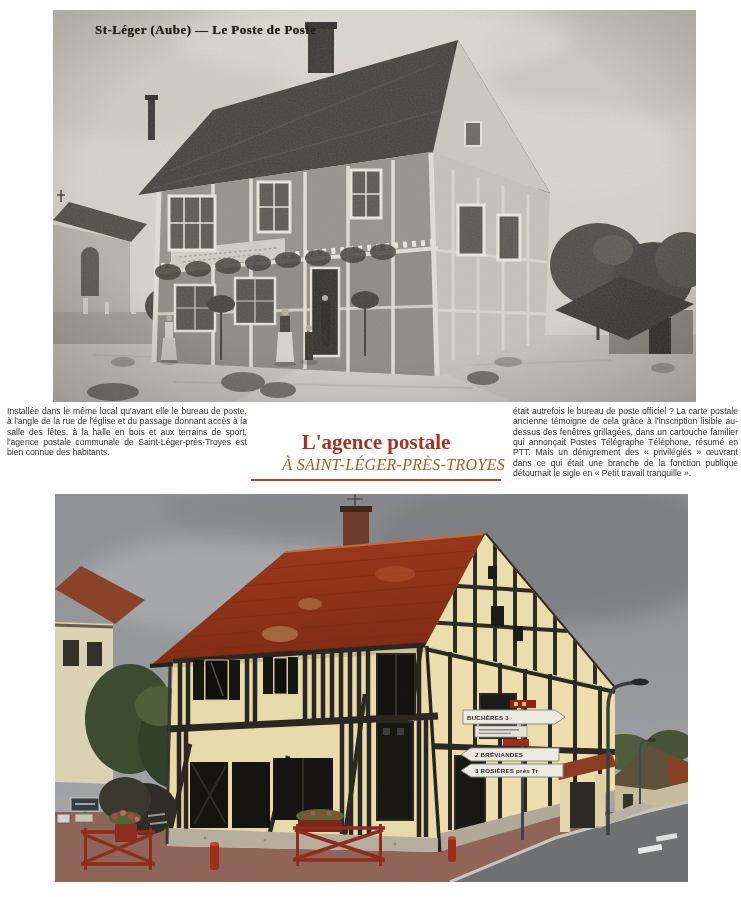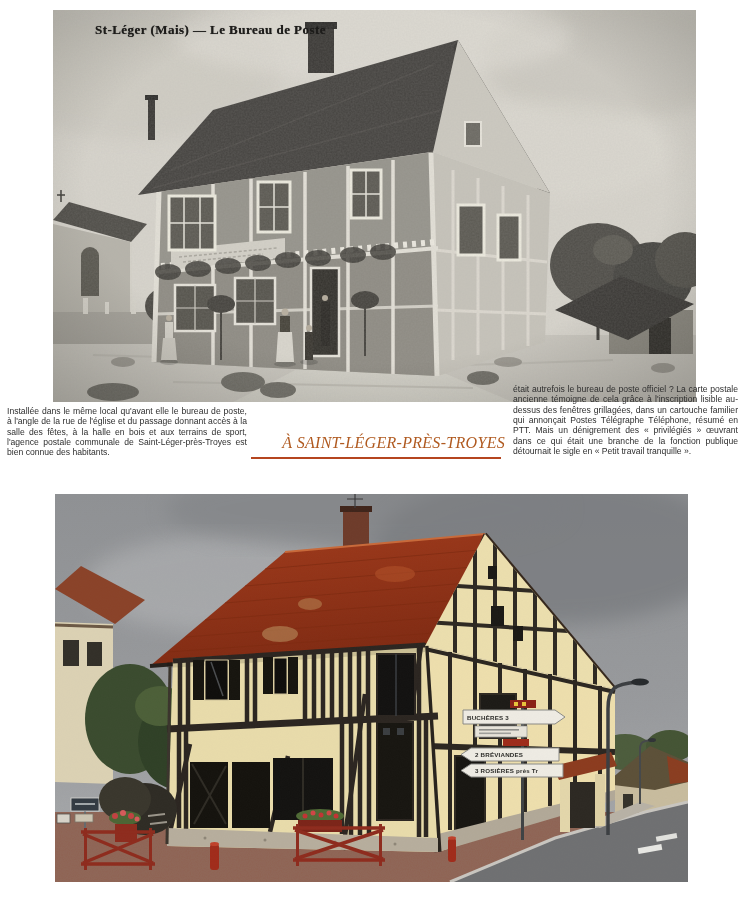--- a/index.html
+++ b/index.html
@@ -8,21 +8,21 @@
   figure{margin:0;padding:0;}
   .postcard{position:absolute;left:53px;top:10px;width:643px;height:392px;}
   .postcard svg{display:block;}
   .postcard-caption{position:absolute;left:42px;top:12px;
         font-family:"Liberation Serif",serif;font-weight:700;font-size:13px;
         letter-spacing:.45px;color:#1d1c1a;text-shadow:0 0 .7px rgba(25,25,25,.75);}
   .col{position:absolute;font-size:8.6px;line-height:10.35px;text-align:justify;
        color:#2e2e2e;}
   .col p{margin:0;}
   .col-left{left:7px;top:406px;width:240px;}
-  .col-right{left:513px;top:384px;width:225px;}
+  .col-right{left:513px;top:406px;width:225px;}
   .titleblock{position:absolute;left:247px;top:431px;width:258px;text-align:center;}
   .art-title{font-family:"Liberation Serif",serif;font-weight:700;font-size:21px;
        line-height:22px;margin:0;color:#a63320;}
   .art-subtitle{font-family:"Liberation Serif",serif;font-style:italic;font-weight:400;
        font-size:16px;line-height:19px;margin:2px 0 0;color:#b05a20;letter-spacing:.3px;text-align:right;}
   .rule{height:2px;background:#b5451f;margin:5px 4px 0 4px;}
   .photo{position:absolute;left:55px;top:494px;width:633px;height:388px;}
   .photo svg{display:block;}
   .sign-text{font-family:"Liberation Sans",sans-serif;font-weight:700;font-size:6.2px;
        fill:#2b2b28;letter-spacing:.2px;}
@@ -179,28 +179,29 @@
       <g fill="#6f6d66">
         <ellipse cx="190" cy="372" rx="22" ry="10"></ellipse>
         <ellipse cx="225" cy="380" rx="18" ry="8"></ellipse>
         <ellipse cx="430" cy="368" rx="16" ry="7"></ellipse>
         <ellipse cx="60" cy="382" rx="26" ry="9"></ellipse>
       </g>
 
       <rect x="0" y="0" width="643" height="392" filter="url(#g1)" opacity="0.45"></rect>
       <rect x="0" y="0" width="643" height="392" fill="url(#vg)"></rect>
     </svg>
-    <figcaption class="postcard-caption">St-Léger (Mais) — Le Bureau de Poste</figcaption>
+    <figcaption class="postcard-caption">St-Léger (Aube) — Le Poste de Poste</figcaption>
   </figure>
 
   <div class="col col-left">
     <p>Installée dans le même local qu'avant elle le bureau de poste, à l'angle de la rue de l'église et du passage donnant accès à la salle des fêtes, à la halle en bois et aux terrains de sport, l'agence postale communale de Saint-Léger-près-Troyes est bien connue des habitants.</p>
   </div>
 
   <div class="titleblock">
+    <h1 class="art-title">L'agence postale</h1>
     <h2 class="art-subtitle">À SAINT-LÉGER-PRÈS-TROYES</h2>
     <div class="rule"></div>
   </div>
 
   <div class="col col-right">
     <p>était autrefois le bureau de poste officiel ? La carte postale ancienne témoigne de cela grâce à l'inscription lisible au-dessus des fenêtres grillagées, dans un cartouche familier qui annonçait Postes Télégraphe Téléphone, résumé en PTT. Mais un dénigrement des « privilégiés » œuvrant dans ce qui était une branche de la fonction publique détournait le sigle en « Petit travail tranquille ».</p>
   </div>
 
   <figure class="photo">
     <svg viewBox="0 0 633 388" width="633" height="388">

